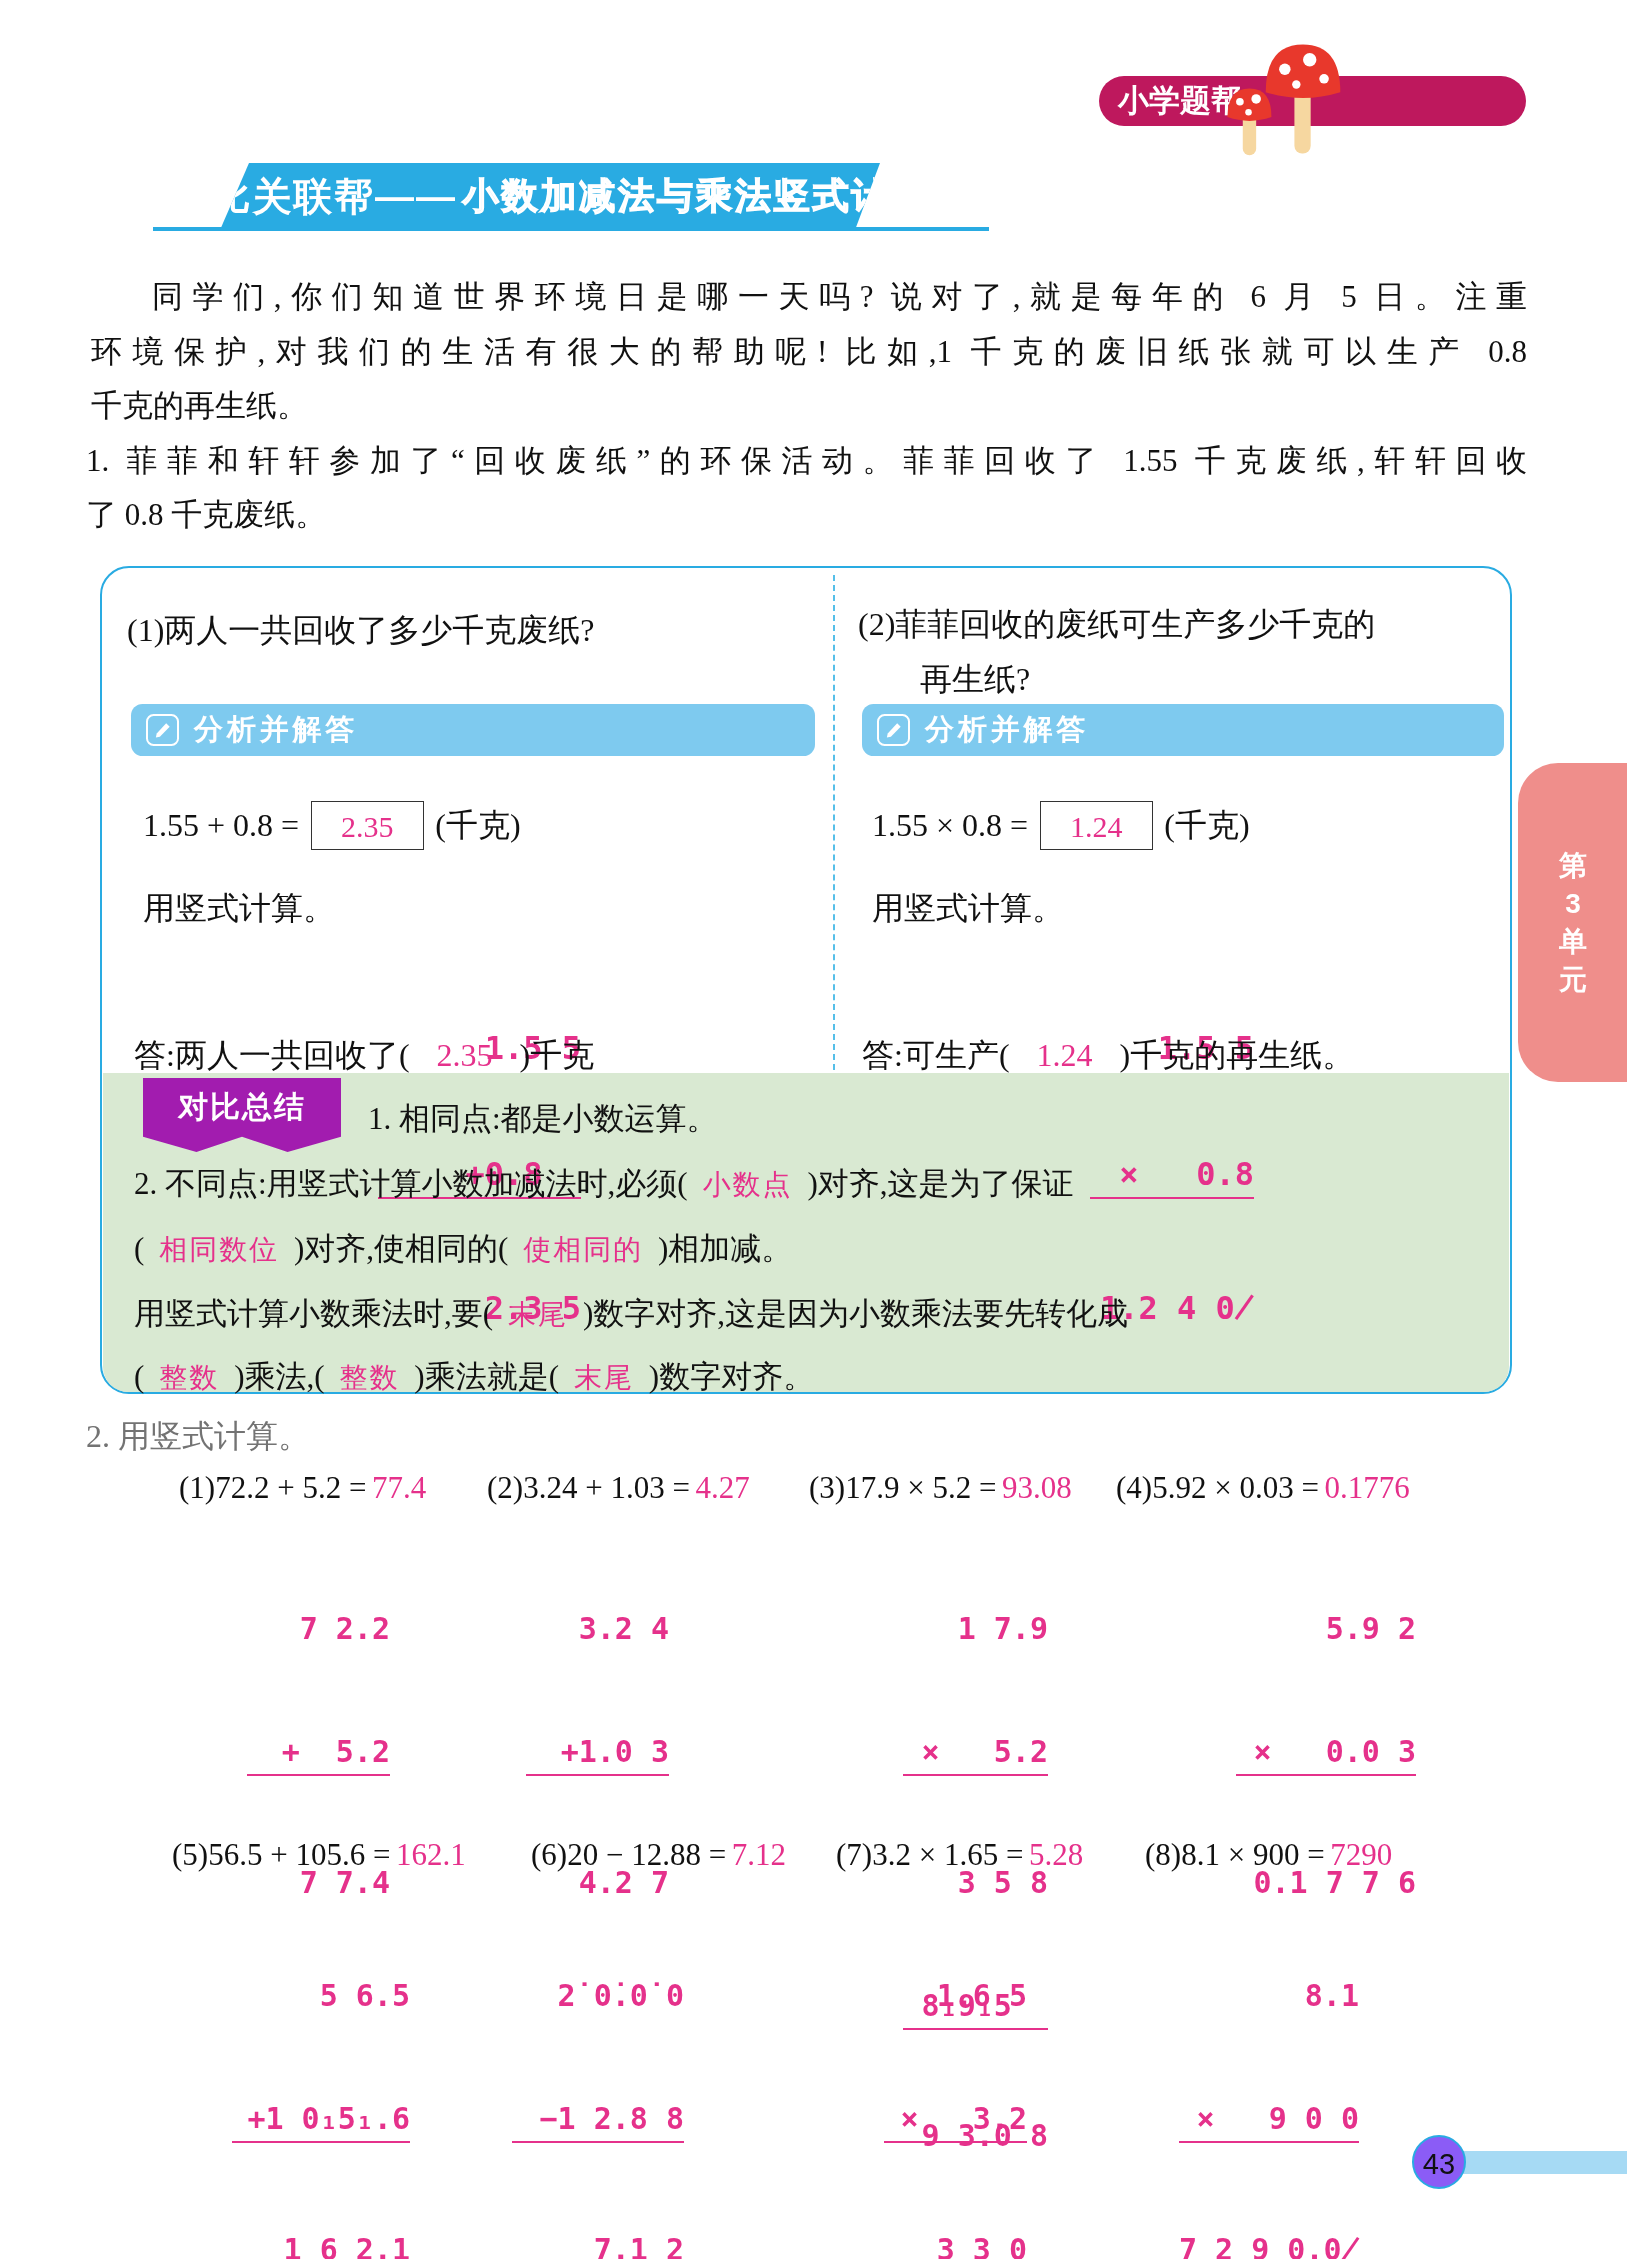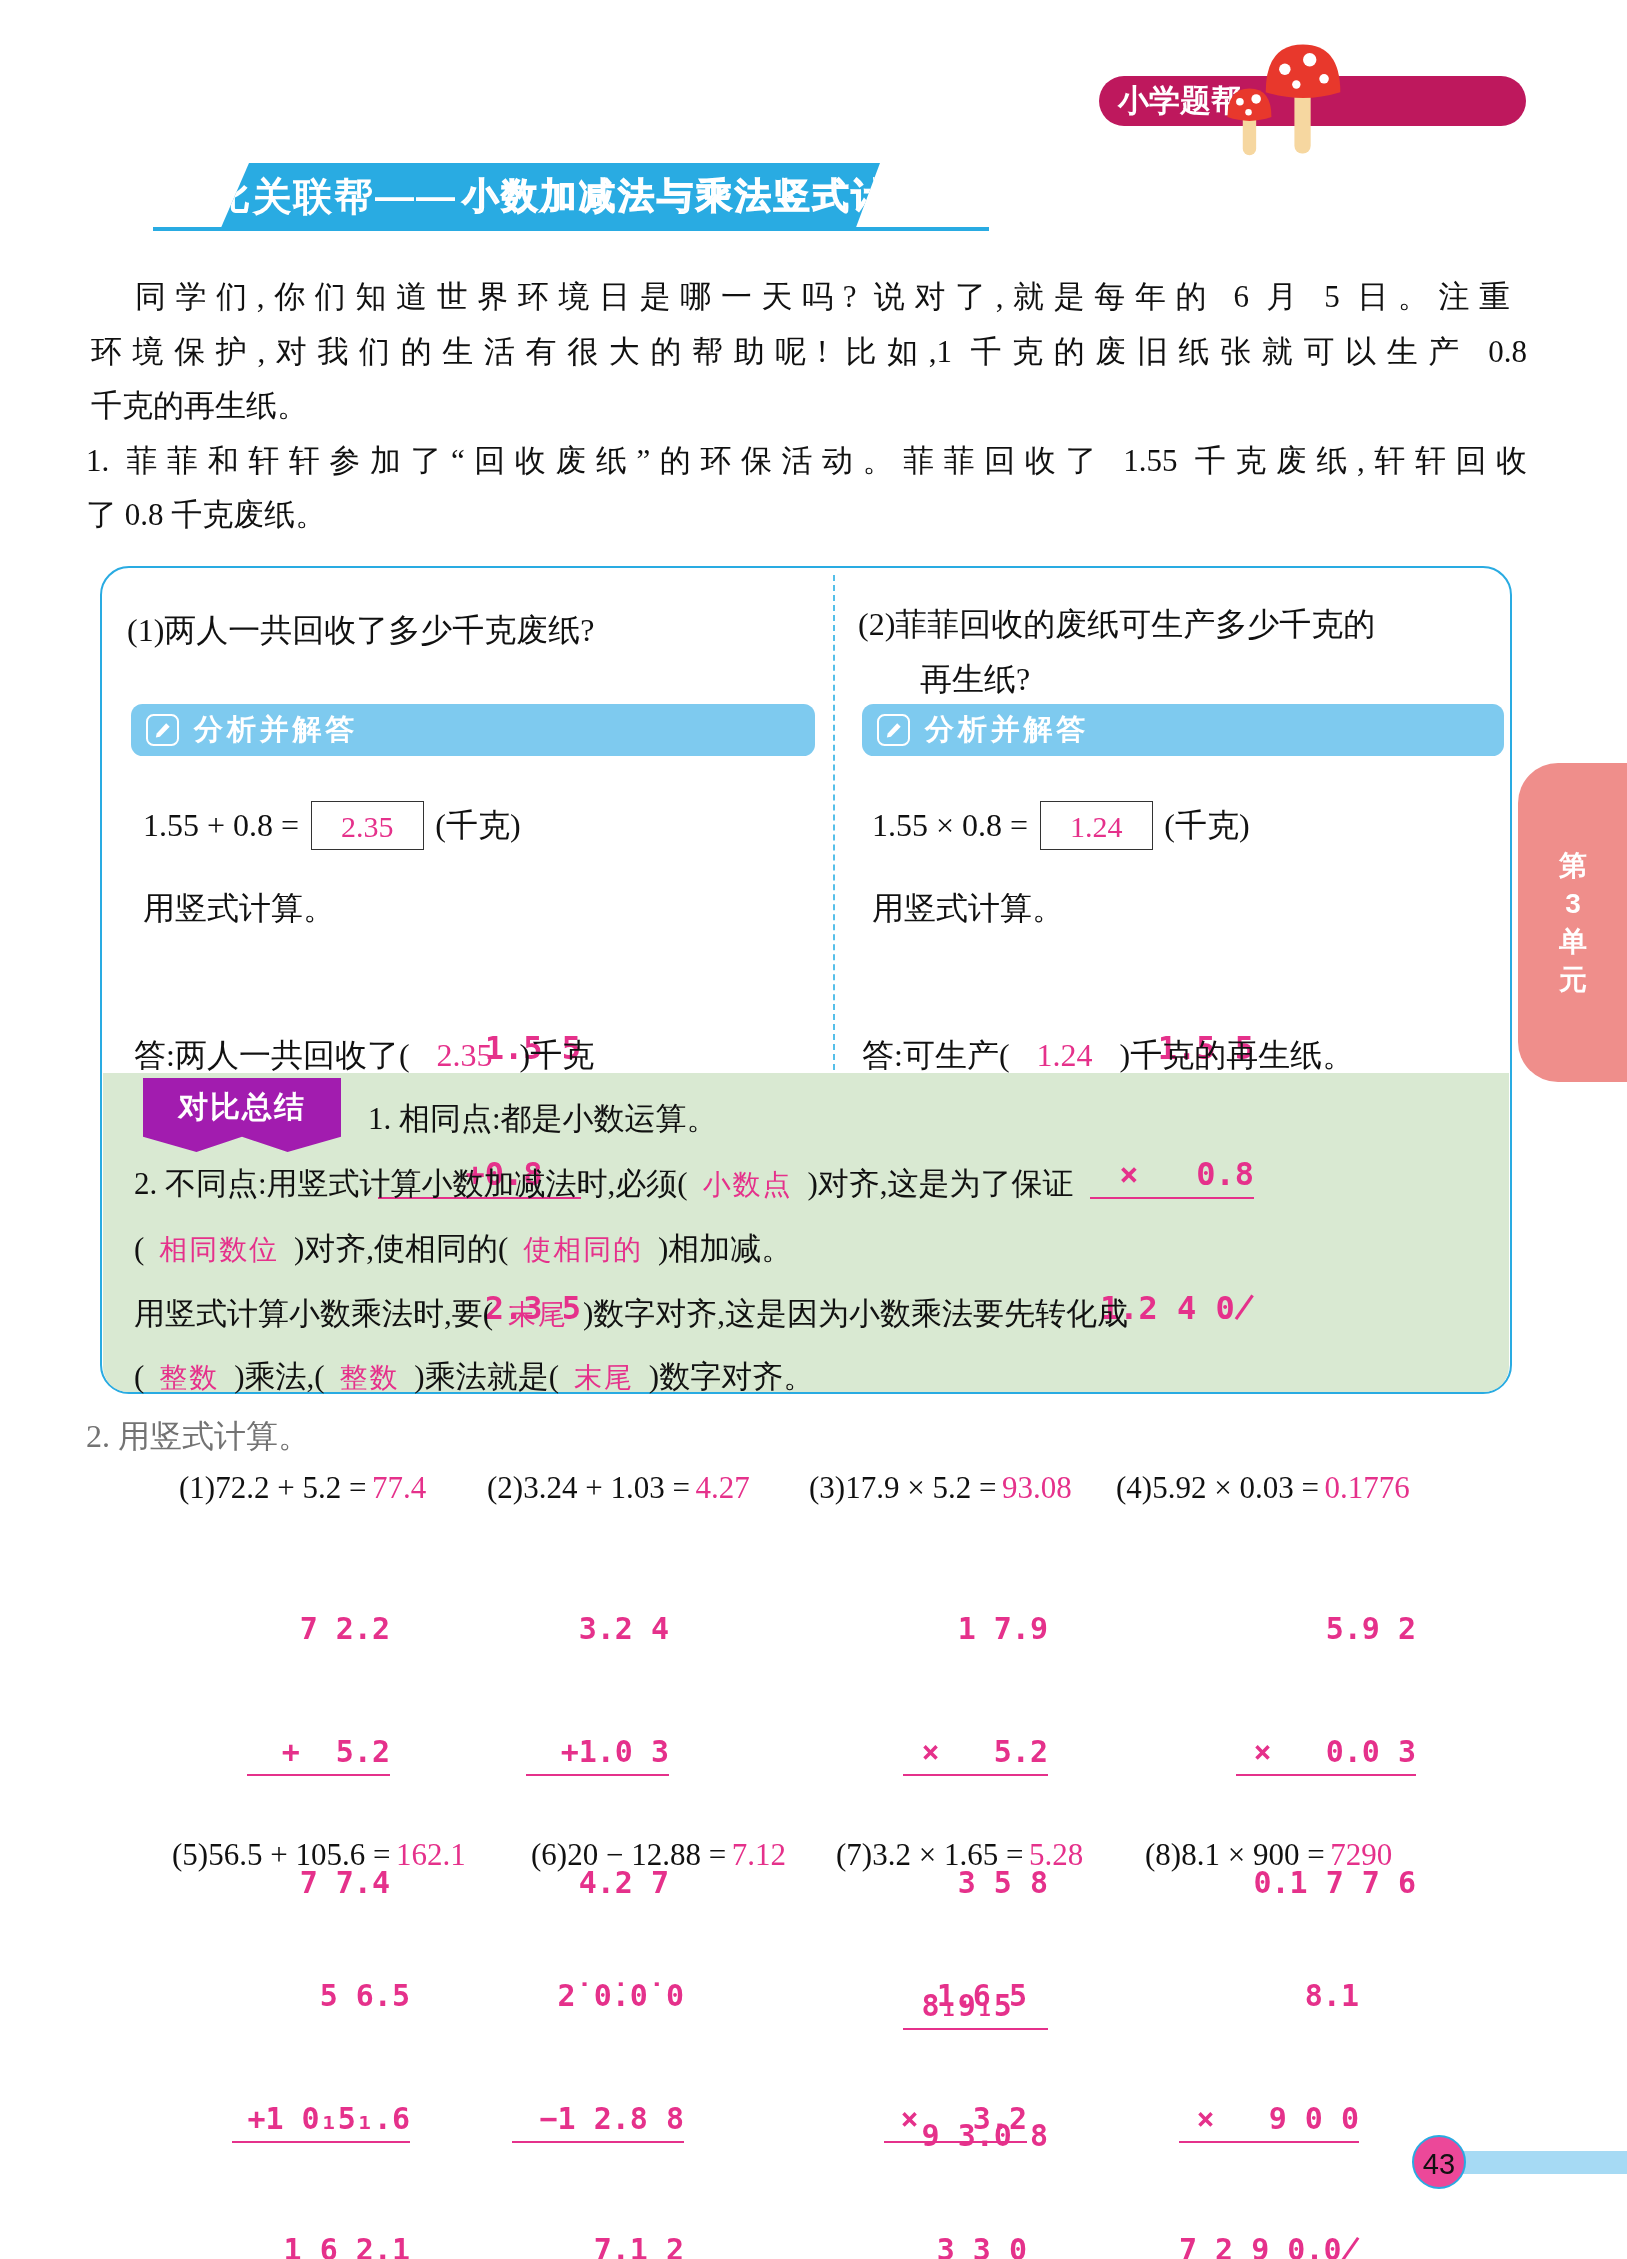--- a/index.html
+++ b/index.html
@@ -76,21 +76,21 @@
   .pinkans{color:#e5318b;margin-left:5.7px;}
 
   
   .sidetab{left:1518px;top:763px;width:110px;height:319px;background:#ef8e8b;
     border-radius:40px 0 0 40px;display:flex;align-items:center;justify-content:center;}
   .sidetab-text{width:32.5px;color:#fff;font-family:"Liberation Sans",sans-serif;
     font-weight:bold;font-size:28px;line-height:38px;text-align:center;word-break:break-all;}
 
   
   .pagedot{left:1412px;top:2135px;width:54px;height:54px;border:2.9px solid #29abe2;
-    border-radius:50%;background:#ec4899;z-index:2;text-align:center;line-height:54px;
+    border-radius:50%;background:#8b5cf6;z-index:2;text-align:center;line-height:54px;
     font-family:"Liberation Sans",sans-serif;font-size:29px;color:#111;box-sizing:border-box;}
   .pagebar{left:1436px;top:2151px;width:192px;height:23px;background:#a6daf4;z-index:1;}
 </style>
 </head>
 <body>
 
 <div class="abs brandbar">
   <span>小学题帮</span>
 </div>
 <svg class="abs" style="left:1216px;top:29px;" width="153" height="136" viewBox="0 0 160 142">
@@ -106,21 +106,21 @@
   <circle cx="113" cy="52" r="5" fill="#fff"></circle>
     <circle cx="84" cy="58" r="4.4" fill="#fff"></circle>
 </svg>
 
 <div class="abs banner">
   <span class="banner-title">对比关联帮——</span>
   <span class="banner-sub">小数加减法与乘法竖式计算</span>
 </div>
 <div class="abs banner-underline"></div>
 
-<div class="abs bline jline indent" style="left:74px;top:275px;">同学们,你们知道世界环境日是哪一天吗? 说对了,就是每年的 6 月 5 日。注重</div>
+<div class="abs bline jline indent" style="left:91px;top:275px;">同学们,你们知道世界环境日是哪一天吗? 说对了,就是每年的 6 月 5 日。注重</div>
 <div class="abs bline jline" style="left:91px;top:330px;">环境保护,对我们的生活有很大的帮助呢! 比如,1 千克的废旧纸张就可以生产 0.8</div>
 <div class="abs bline" style="left:91px;top:384px;">千克的再生纸。</div>
 
 <div class="abs bline jline" style="left:86px;top:439px;width:1441px;">1. 菲菲和轩轩参加了“回收废纸”的环保活动。菲菲回收了 1.55 千克废纸,轩轩回收</div>
 <div class="abs bline" style="left:86px;top:493px;">了 0.8 千克废纸。</div>
 
 <div class="abs pbox"></div>
 <div class="abs divider"></div>
 <div class="abs greenpanel"></div>
 

